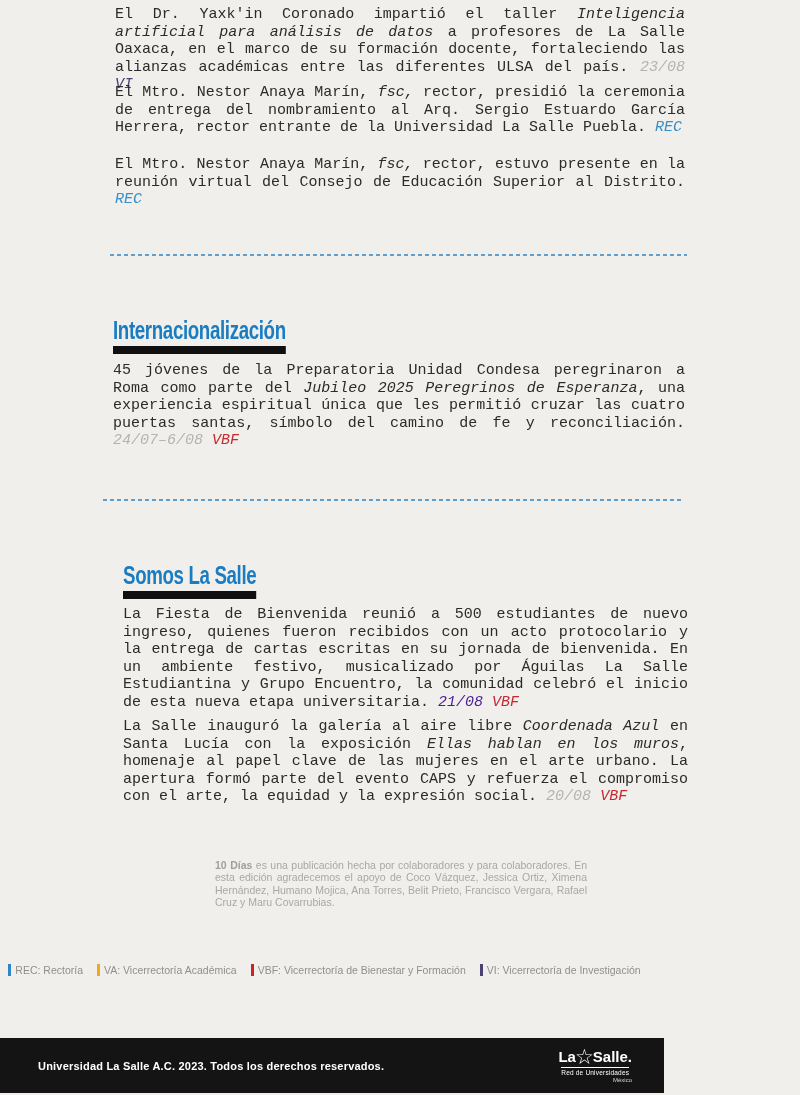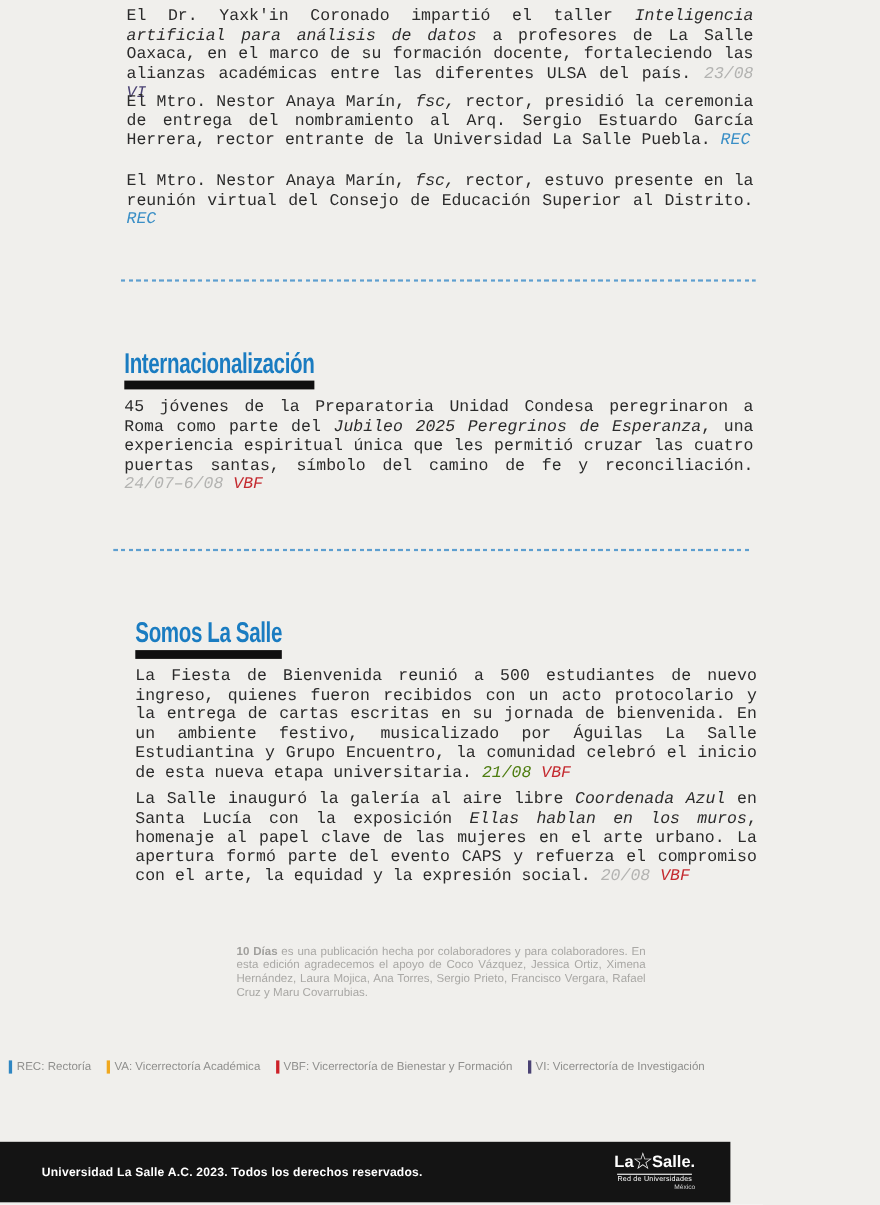--- a/index.html
+++ b/index.html
@@ -104,28 +104,28 @@
     <em class="tag" style="color: rgb(196, 43, 48);">VBF</em></p>
 
   <div class="divider" id="divider2"></div>
 
   <div class="section-heading" id="heading2">
     <div class="sh-title" style="color: rgb(26, 124, 193);">Somos La Salle</div>
     <div class="sh-bar"></div>
   </div>
 
   <p class="article" id="a5"><span>La Fiesta de Bienvenida reunió a 500 estudiantes de nuevo ingreso, quienes fueron recibidos con un acto protocolario y la entrega de cartas escritas en su jornada de bienvenida. En un ambiente festivo, musicalizado por Águilas La Salle Estudiantina y Grupo Encuentro, la comunidad celebró el inicio de esta nueva etapa universitaria.</span>
-    <em class="date" style="color: #4d7c0f;">21/08</em>
+    <em class="date" style="color: #4c1d95;">21/08</em>
     <em class="tag" style="color: rgb(196, 43, 48);">VBF</em></p>
 
   <p class="article" id="a6"><span>La Salle inauguró la galería al aire libre </span><em class="t">Coordenada Azul</em><span> en Santa Lucía con la exposición </span><em class="t">Ellas hablan en los muros</em><span>, homenaje al papel clave de las mujeres en el arte urbano. La apertura formó parte del evento CAPS y refuerza el compromiso con el arte, la equidad y la expresión social.</span>
     <em class="date" style="color: rgb(179, 179, 177);">20/08</em>
     <em class="tag" style="color: rgb(196, 43, 48);">VBF</em></p>
 
-  <p class="credits"><b>10 Días</b><span> es una publicación hecha por colaboradores y para colaboradores. En esta edición agradecemos el apoyo de Coco Vázquez, Jessica Ortiz, Ximena Hernández, Laura Mojica, Ana Torres, Sergio Prieto, Francisco Vergara, Rafael Cruz y Maru Covarrubias.</span></p>
+  <p class="credits"><b>10 Días</b><span> es una publicación hecha por colaboradores y para colaboradores. En esta edición agradecemos el apoyo de Coco Vázquez, Jessica Ortiz, Ximena Hernández, Humano Mojica, Ana Torres, Belit Prieto, Francisco Vergara, Rafael Cruz y Maru Covarrubias.</span></p>
 
   <div class="legend">
     <div class="legend-row">
       <span class="legend-item">
         <span class="legend-bar" style="background: rgb(47, 134, 194);"></span>
         <span>REC: Rectoría</span>
       </span>
       <span class="legend-item">
         <span class="legend-bar" style="background: rgb(240, 168, 30);"></span>
         <span>VA: Vicerrectoría Académica</span>

